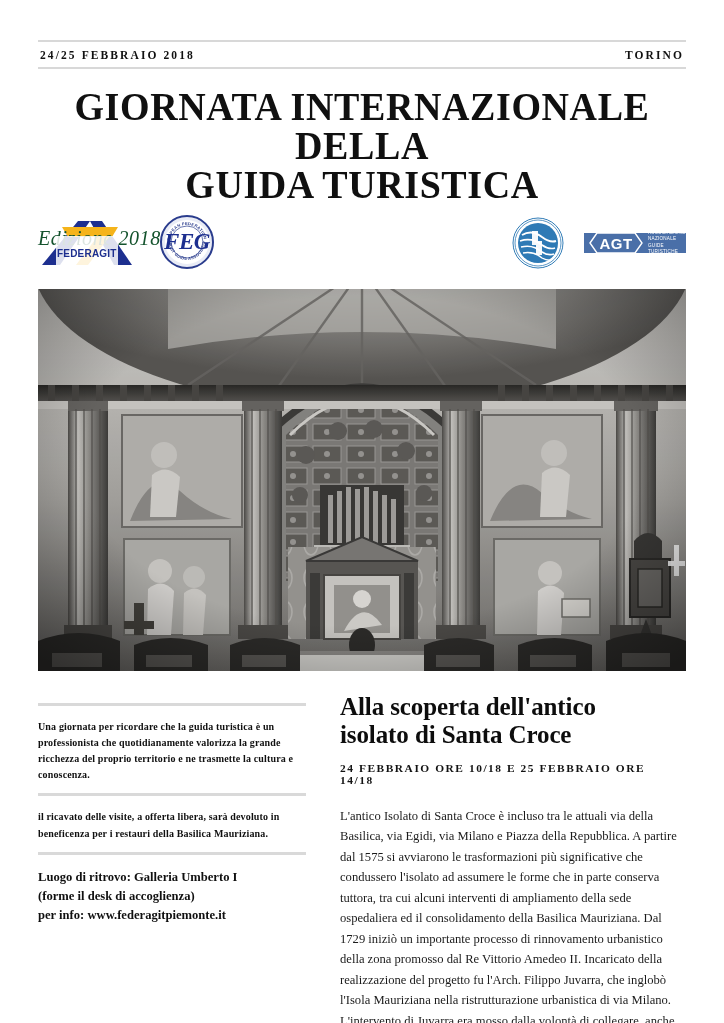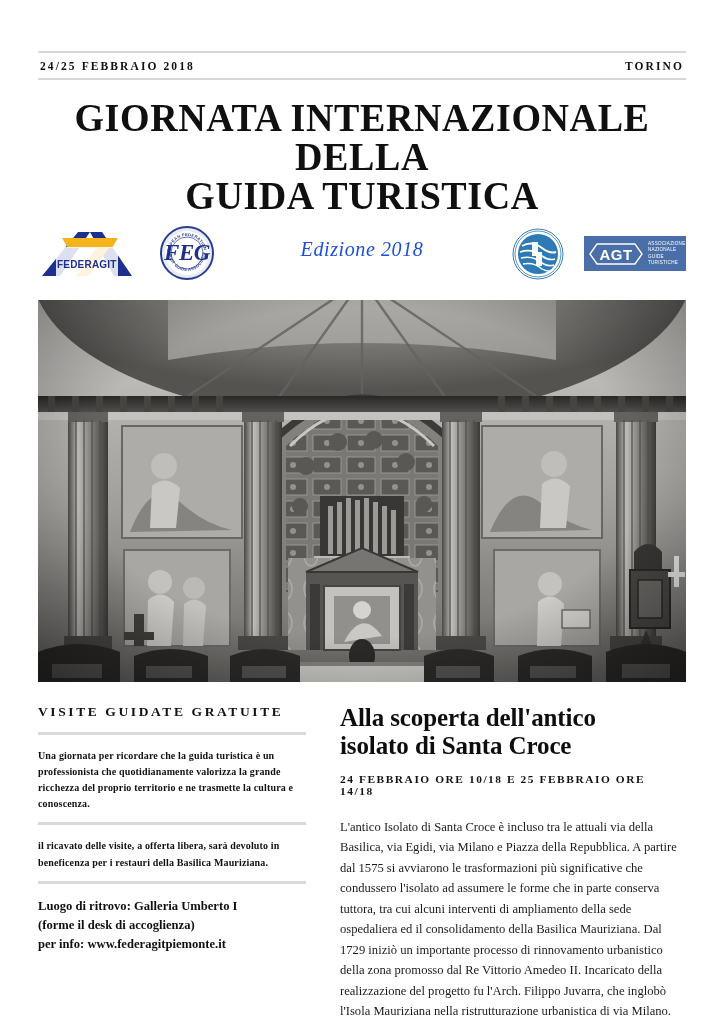--- a/index.html
+++ b/index.html
@@ -22,21 +22,20 @@
     height: 1023px;
     position: relative;
     box-sizing: border-box;
     padding: 0 38px;
     background: #ffffff;
   }
 
   
   .masthead {
     padding-top: 40px;
-    margin-top: 11px;
   }
   .rule-thin {
     height: 2px;
     background: #d8d8d8;
     width: 100%;
   }
   .masthead-row {
     display: flex;
     justify-content: space-between;
     align-items: center;
@@ -91,26 +90,25 @@
     right: 0;
     top: 2px;
     display: flex;
     align-items: center;
     gap: 20px;
   }
   .edition {
     position: absolute;
     left: 0; right: 0;
     top: 12px;
-    text-align: center;
     font-family: "Liberation Serif", serif;
     font-style: italic;
     font-size: 20px;
     letter-spacing: 0.6px;
-    color: #1d4ed8;
+    color: #14532d;
   }
 
   
   .logo-federagit {
     position: relative;
     width: 104px;
     height: 54px;
   }
   .logo-federagit .label {
     position: absolute;
@@ -169,21 +167,21 @@
     border-radius: 50%;
     position: relative;
     background: #ffffff;
     overflow: hidden;
   }
   .logo-wftga svg { display: block; }
 
   
   .logo-agt {
     width: 102px;
-    height: 35px;
+    height: 20px;
     background: #4a6fa8;
     display: flex;
     align-items: center;
     padding: 0 4px;
     box-sizing: border-box;
     gap: 4px;
   }
   .agt-mark {
     position: relative;
     width: 56px;
@@ -584,21 +582,20 @@
         <stop offset="60%" stop-color="#000000" stop-opacity="0"></stop>
         <stop offset="100%" stop-color="#000000" stop-opacity="0.42"></stop>
       </radialGradient>
       <rect width="648" height="382" fill="url(#vig)"></rect>
     </svg>
   </div>
 
   <div class="columns">
 
     <div class="col-left">
-      <div class="kicker">VISITE GUIDATE GRATUITE</div>
       <div class="divider"></div>
       <p class="lead-para">Una giornata per ricordare che la guida turistica è un professionista che quotidianamente valorizza la grande ricchezza del proprio territorio e ne trasmette la cultura e conoscenza.</p>
       <div class="divider"></div>
       <p class="lead-para">il ricavato delle visite, a offerta libera, sarà devoluto in beneficenza per i restauri della Basilica Mauriziana.</p>
       <div class="divider"></div>
       <p class="info-para">
         <span>Luogo di ritrovo: Galleria Umberto I</span><br>
         <span>(forme il desk di accoglienza)</span><br>
         <span>per info: www.federagitpiemonte.it</span>
       </p>

